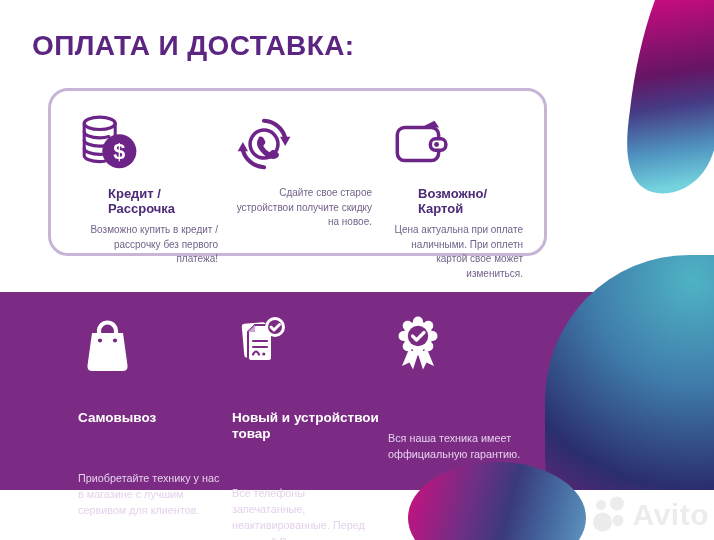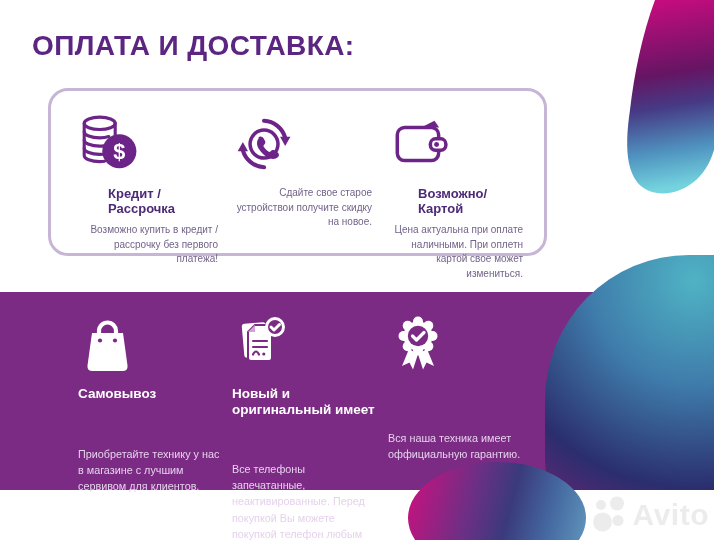--- a/index.html
+++ b/index.html
@@ -22,21 +22,21 @@
   .pcol .icn{height:62px; margin-bottom:8px;}
   .ptitle{font-size:13px; font-weight:bold; color:#4d2a78; margin-bottom:7px;padding-left:30px;}
   .ptext{font-size:10px; line-height:1.45; color:#73638a;text-align:right;}
   
   .band{
     position:absolute; left:0; top:292px; width:714px; height:198px;
     background:#7c2b84; z-index:1;
   }
   .bcol{position:absolute; top:313px; z-index:3;}
   .bcol .icn{height:60px; margin-bottom:9px;}
-  .btitle{font-size:13.5px; font-weight:bold; color:#ffffff; margin-bottom:7px; line-height:1.15;}
+  .btitle{font-size:13.5px; font-weight:bold; color:#ffffff; margin-bottom:7px; line-height:1.15;margin-top:24px;}
   .btext{font-size:10.8px; line-height:1.5; color:#e5d2ec;margin-top:44px;}
   
   .blob-top{position:absolute; right:0; top:0; width:160px; height:200px; z-index:1;}
   .bigblob-wrap{position:absolute; left:545px; top:250px; width:169px; height:240px; overflow:hidden; z-index:2;}
   .bigblob{
     position:absolute; left:0; top:5px; width:330px; height:320px;
     border-radius:48% 52% 55% 45% / 50% 50% 60% 40%;
     background:radial-gradient(circle at 45% 8%, #4fb3c4 0%, #3f7cab 30%, #2b2e6e 60%, #7d2179 85%, #c3137e 100%);
   }
   .ellipse-blob{
@@ -137,21 +137,21 @@
       <path d="M23,12 L16,19 H23 Z" fill="#cda3d8"></path>
       <g stroke="#7c2b84" stroke-width="2.2" fill="none" stroke-linecap="round">
         <path d="M21,28 H35"></path>
         <path d="M21,34 H35"></path>
         <path d="M21,41.5 c2,-4 4,-4 6,0"></path>
       </g>
       <circle cx="31.8" cy="41" r="1.6" fill="#7c2b84"></circle>
       <circle cx="43" cy="14" r="8.5" fill="#7c2b84" stroke="#ffffff" stroke-width="3"></circle>
       <path d="M39,14 l3,3 l5.5,-5.5" stroke="#ffffff" stroke-width="3" fill="none" stroke-linecap="round" stroke-linejoin="round"></path>
     </svg>
-    <div class="btitle">Новый и оригинальный имеет</div>
+    <div class="btitle">Новый и устройствои товар</div>
     <div class="btext">Все телефоны запечатанные, неактивированные. Перед покупкой Вы можете покупкой телефон любым удобным для Вас способом.</div>
   </div>
 
   <div class="bcol" style="left:388px; width:150px;">
     <svg class="icn" width="60" height="60" viewBox="0 0 60 60">
       <path d="M21,36 L14,53 L21.5,49.5 L25,56.5 L30,41 Z" fill="#ffffff"></path>
       <path d="M39,36 L46,53 L38.5,49.5 L35,56.5 L30,41 Z" fill="#ffffff"></path>
       <g fill="#ffffff">
         <circle cx="30" cy="23" r="14.5"></circle>
         <circle cx="44.5" cy="23" r="5"></circle>

